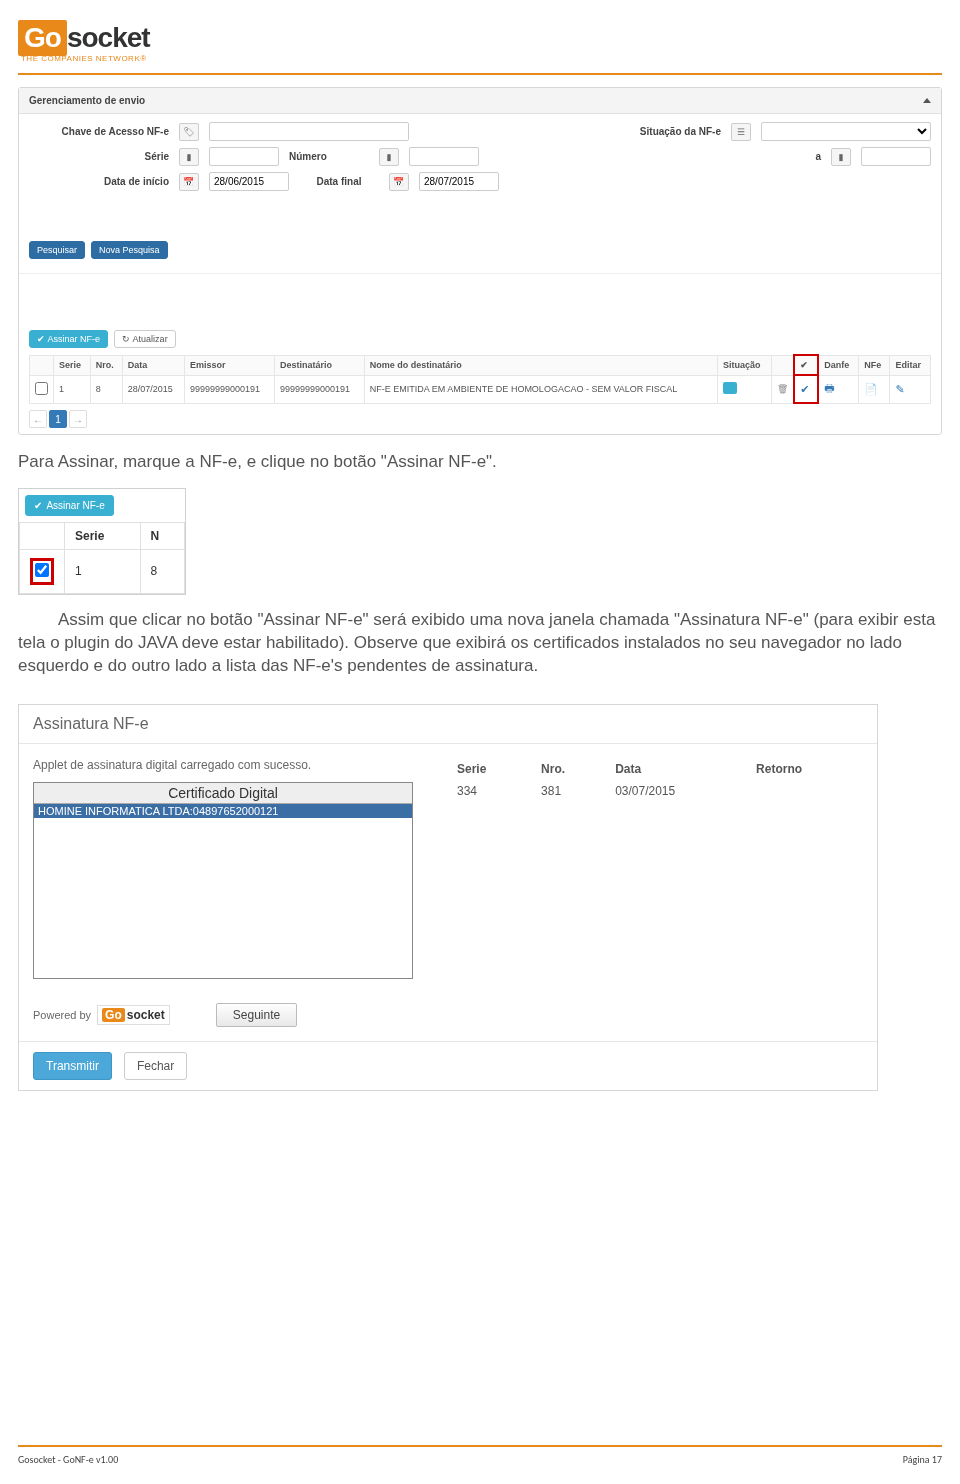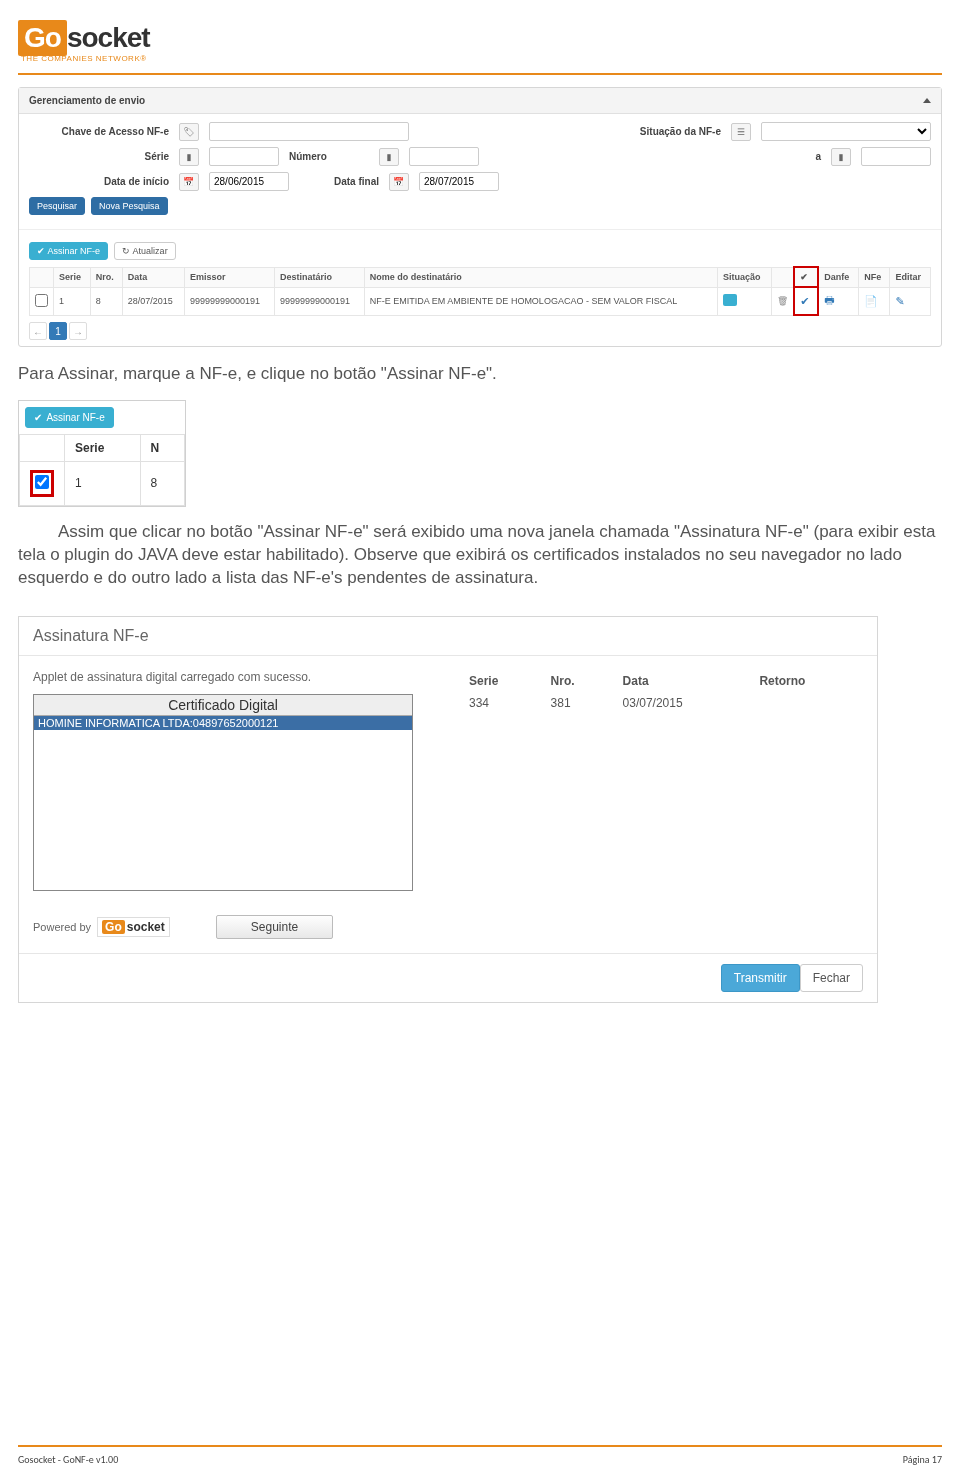--- a/index.html
+++ b/index.html
@@ -117,20 +117,21 @@
     padding: 4px 8px;
     cursor: pointer;
     border: 1px solid transparent;
   }
   .btn-primary { background: #2e6da4; color: #fff; border-color: #2e6da4; }
   .btn-cyan { background: #39afd1; color: #fff; border-color: #39afd1; }
   .btn-default { background: #fff; border: 1px solid #ccc; color: #555; }
   .btn-pill {
     font-size: 9px;
     padding: 3px 7px;
+    margin-top: 44px;
   }
   .toolbar { display: flex; gap: 6px; margin: 6px 0; }
   .ico-check { color: #fff; margin-right: 3px; }
   .ico-refresh::before { content: "↻"; margin-right: 3px; }
 
   table.grid {
     width: 100%;
     border-collapse: collapse;
     font-size: 9px;
     color: #555;
@@ -192,21 +193,21 @@
     margin-top: 26px;
   }
   .dlg-title {
     padding: 10px 14px;
     color: #666;
     font-size: 16px;
   }
   .dlg-hr { border:none; border-top:1px solid #e6e6e6; }
   .dlg-body {
     display:flex;
-    gap: 28px;
+    gap: 16px;
     padding: 14px;
   }
   .dlg-left { flex: 0 0 400px; }
   .dlg-right { flex: 1; }
   .applet-msg { color:#666; margin-bottom:10px; font-size:12px; }
   .cert-box {
     border:1px solid #888;
     width: 380px;
   }
   .cert-head {
@@ -231,28 +232,28 @@
     padding: 10px 14px 14px 14px;
     font-size:11px; color:#666;
   }
   .mini-logo-go {
     background:#e8891a;color:#fff;font-weight:800;font-size:12px;padding:0 3px;border-radius:2px;
   }
   .mini-logo-socket { font-weight:800;font-size:12px;color:#333; }
   .seguinte-btn {
     background: linear-gradient(#fefefe,#e8e8e8);
     border:1px solid #bbb;
-    padding:4px 34px;
+    padding:4px 16px;
     border-radius:2px;
     font-size:12px;
     color:#444;
     margin-left: 40px;
   }
   .dlg-footer {
-    display:flex; justify-content:flex-end; gap:0;
+    display:flex; justify-content:flex-start; gap:12px;
     padding: 10px 14px;
     border-top:1px solid #e6e6e6;
   }
   .btn-trans { background:#4ba8d8;color:#fff;border:1px solid #3c97c7;padding:6px 12px;border-radius:3px;font-size:12px; }
   .btn-fechar { background:#fff;border:1px solid #ccc;padding:6px 12px;border-radius:3px;font-size:12px;color:#555; }
 
   
   .footer {
     position: absolute;
     bottom: 18px;
@@ -306,21 +307,21 @@
         <input class="input-sm" style="width: 70px;">
         <span style="flex:1"></span>
         <label style="width:110px;text-align:right">a</label>
         <span class="ico-box">▮</span>
         <input class="input-sm" style="width: 70px;">
       </div>
       <div class="form-row">
         <label class="lbl-right" style="width:140px">Data de início</label>
         <span class="ico-box">📅</span>
         <input class="input-sm" style="width: 80px;" value="28/06/2015">
-        <label style="width:80px;text-align:right">Data final</label>
+        <label style="width:80px;text-align:center">Data final</label>
         <span class="ico-box">📅</span>
         <input class="input-sm" style="width: 80px;" value="28/07/2015">
       </div>
       <div class="toolbar">
         <span class="btn btn-primary btn-pill">Pesquisar</span>
         <span class="btn btn-primary btn-pill">Nova Pesquisa</span>
       </div>
     </div>
     <div style="padding:6px 10px;border-top:1px solid #eee;">
       <div class="toolbar">

